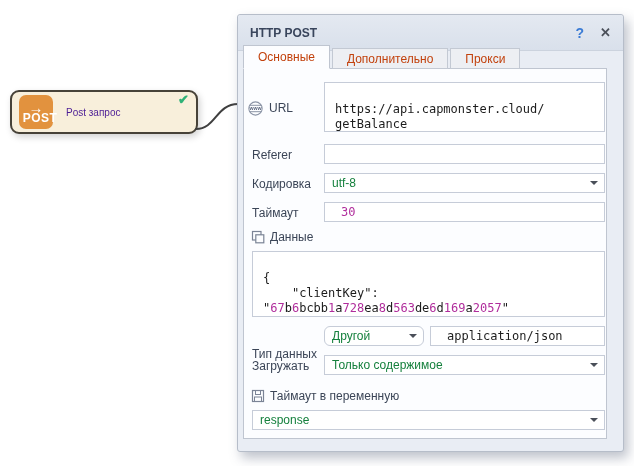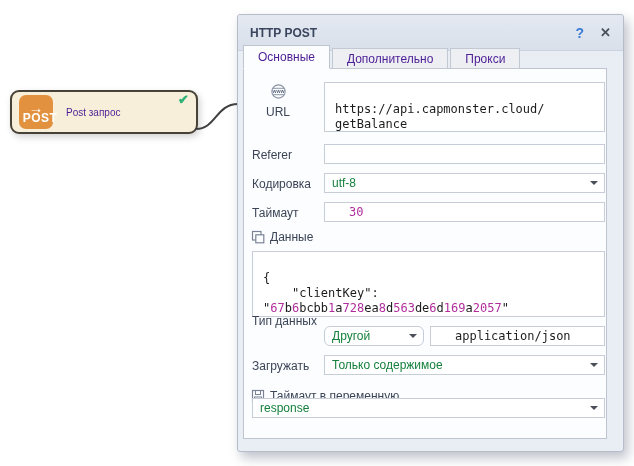--- a/index.html
+++ b/index.html
@@ -37,41 +37,41 @@
     border-bottom: 1px solid #ccd3de; border-radius: 3px 3px 0 0;
     display: flex; align-items: center; padding: 0 12px;
   }
   .dlg-title { font-size: 12px; font-weight: bold; color: #39455c; }
   .dlg-header .spacer { margin-left: auto; }
   .help-btn  { color: #3a7bd5; font-weight: bold; font-size: 14px; margin-right: 16px; cursor: default; }
   .close-btn { color: #4b505a; font-size: 13px; font-weight: bold; cursor: default; }
 
   .tabs { position: absolute; left: 5px; top: 30px; right: 16px; height: 24px; display: flex; align-items: flex-end; z-index: 2; }
   .tab {
-    font-size: 12px; color: #4c1d95; padding: 0 14px; display: flex; align-items: center;
+    font-size: 12px; color: #c2410c; padding: 0 14px; display: flex; align-items: center;
     border: 1px solid #c3c9d3; background: #edeff3; height: 21px; margin-right: 2px;
   }
   .tab.active { background: #fcfdff; border-color: #bfc5d0; border-bottom-color: #fcfdff; height: 24px; position: relative; z-index: 3; }
 
   .panel {
     position: absolute; left: 5px; top: 53px; right: 16px; bottom: 12px;
     background: #fcfdff; border: 1px solid #bfc5d0; z-index: 1;
   }
 
   .f-label { position: absolute; font-size: 12px; color: #3b4557; }
   .icon-label { display: flex; align-items: center; gap: 5px; }
 
   .box, .input, .dd, .tarea {
     position: absolute; background: #fff; border: 1px solid #c6ccd8;
   }
   .input, .dd { height: 20px; }
   .mono { font-family: "DejaVu Sans Mono", monospace; font-size: 12px; color: #1c1c1c; }
   .sans-val { font-size: 12px; color: #15803d; }
   .tarea { white-space: pre-wrap; line-height: 15px; padding: 19px 8px 3px 10px; overflow: hidden; }
-  .input { line-height: 18px; padding: 0 24px; }
+  .input { line-height: 18px; padding: 0 16px; }
   .dd { line-height: 18px; padding: 0 18px 0 7px; }
   .dd-arrow {
     position: absolute; right: 6px; top: 50%; margin-top: -2px;
     width: 0; height: 0; border-left: 4px solid transparent; border-right: 4px solid transparent;
     border-top: 4px solid #4a4f59;
   }
   .dg { color: #b02d9c; }
 
   .ic { flex: 0 0 auto; display: inline-block; }
   svg { display: block; }
@@ -104,21 +104,21 @@
     </div>
 
     <div class="tabs">
       <div class="tab active">Основные</div>
       <div class="tab">Дополнительно</div>
       <div class="tab">Прокси</div>
     </div>
 
     <div class="panel">
 
-      <div class="f-label icon-label" style="left:22px; top:14px; height:50px;flex-direction:column;">
+      <div class="f-label icon-label" style="left:3px; top:14px; height:50px;">
         <span class="ic">
           <svg width="17" height="17" viewBox="0 0 17 17">
             <circle cx="8.5" cy="8.5" r="6.6" fill="none" stroke="#8b94a6" stroke-width="1.2"></circle>
             <path d="M2.2 5.3 h12.6 M2.2 11.7 h12.6" fill="none" stroke="#8b94a6" stroke-width="1"></path>
             <rect x="2.8" y="6.2" width="11.4" height="4.6" fill="#fcfdff"></rect>
             <text x="8.5" y="10" text-anchor="middle" font-family="Liberation Sans, sans-serif" font-size="5.2" font-weight="bold" fill="#5f6a80">www</text>
           </svg>
         </span>
         <span>URL</span>
       </div>
@@ -144,21 +144,21 @@
             <rect x="4.8" y="4.8" width="8" height="8" fill="#fcfdff" stroke="#7b8496" stroke-width="1.2"></rect>
           </svg>
         </span>
         <span>Данные</span>
       </div>
       <div class="tarea mono" style="left:8px; top:182px; width:353px; height:66px;">{
     "clientKey":
 "<span class="dg">6</span><span class="dg">7</span>b<span class="dg">6</span>bcbb<span class="dg">1</span>a<span class="dg">7</span><span class="dg">2</span><span class="dg">8</span>ea<span class="dg">8</span>d<span class="dg">5</span><span class="dg">6</span><span class="dg">3</span>de<span class="dg">6</span>d<span class="dg">1</span><span class="dg">6</span><span class="dg">9</span>a<span class="dg">2</span><span class="dg">0</span><span class="dg">5</span><span class="dg">7</span>"
 }</div>
 
-      <span class="f-label" style="left:8px; top:245px;">Тип данных</span>
+      <span class="f-label" style="left:8px; top:278px;">Тип данных</span>
       <div class="dd sans-val" style="left:80px; top:257px; width:100px;border-radius:6px;">
         <span>Другой</span>
         <span class="dd-arrow"></span>
       </div>
       <div class="input mono" style="left:186px; top:257px; width:175px;">application/json</div>
 
       <span class="f-label" style="left:8px; top:290px;">Загружать</span>
       <div class="dd sans-val" style="left:80px; top:286px; width:281px;">
         <span>Только содержимое</span>
         <span class="dd-arrow"></span>
@@ -167,20 +167,20 @@
       <div class="f-label icon-label" style="left:7px; top:320px;">
         <span class="ic">
           <svg width="14" height="14" viewBox="0 0 14 14">
             <rect x="1.5" y="1.5" width="11" height="11" fill="none" stroke="#7b8496" stroke-width="1.2"></rect>
             <rect x="4.5" y="1.5" width="5" height="4" fill="none" stroke="#7b8496" stroke-width="1"></rect>
             <rect x="3.5" y="8" width="7" height="4.5" fill="none" stroke="#7b8496" stroke-width="1"></rect>
           </svg>
         </span>
         <span>Таймаут в переменную</span>
       </div>
-      <div class="dd sans-val" style="left:8px; top:329px; width:353px;">
+      <div class="dd sans-val" style="left:8px; top:341px; width:353px;">
         <span>response</span>
         <span class="dd-arrow"></span>
       </div>
 
     </div>
   </div>
 </div>
 
 </body></html>

